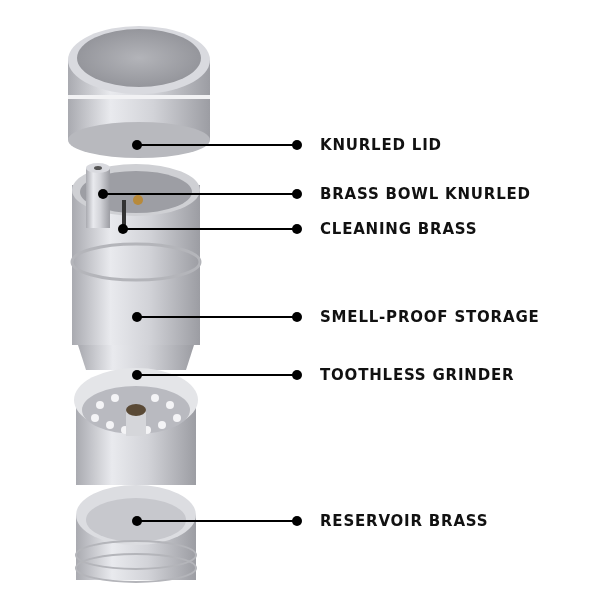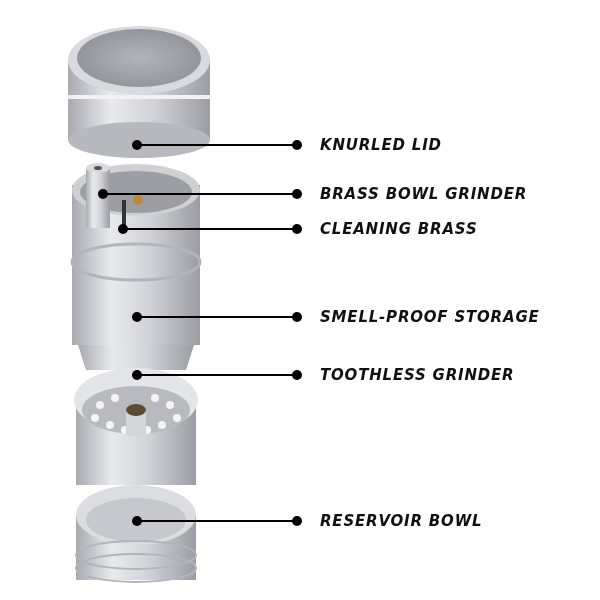--- a/index.html
+++ b/index.html
@@ -1,17 +1,17 @@
 <!DOCTYPE html>
 <html><head>
 <meta charset="utf-8">
 <style>
   html, body { margin:0; padding:0; background:#ffffff; }
   body { width:600px; height:600px; position:relative; overflow:hidden; font-family:"DejaVu Sans", sans-serif; }
-  .stage { position:absolute; left:0; top:0; width:579px; height:600px;font-style:italic; }
+  .stage { position:absolute; left:0; top:0; width:579px; height:600px; }
   .callout { position:absolute; left:0; width:600px; height:20px; }
   .dot { position:absolute; width:10px; height:10px; border-radius:50%; background:#000; }
   .line { position:absolute; height:2px; background:#000; }
   .label { position:absolute; left:320px; font-weight:bold; font-size:15px; letter-spacing:0.8px; color:#111; white-space:nowrap; line-height:20px; }
 </style>
 </head>
 <body>
 
 <div class="stage">
   <svg width="600" height="600" viewBox="0 0 600 600" style="position:absolute;left:0;top:0">
@@ -85,21 +85,21 @@
   <div class="callout" style="top:135px">
     <div class="dot" style="left:132px;top:5px"></div>
     <div class="line" style="left:137px;width:160px;top:9px"></div>
     <div class="dot" style="left:292px;top:5px"></div>
     <div class="label">KNURLED LID</div>
   </div>
   <div class="callout" style="top:184px">
     <div class="dot" style="left:98px;top:5px"></div>
     <div class="line" style="left:103px;width:194px;top:9px"></div>
     <div class="dot" style="left:292px;top:5px"></div>
-    <div class="label">BRASS BOWL GRINDER</div>
+    <div class="label">BRASS BOWL KNURLED</div>
   </div>
   <div class="callout" style="top:219px">
     <div class="dot" style="left:118px;top:5px"></div>
     <div class="line" style="left:123px;width:174px;top:9px"></div>
     <div class="dot" style="left:292px;top:5px"></div>
     <div class="label">CLEANING BRASS</div>
   </div>
   <div class="callout" style="top:365px">
     <div class="dot" style="left:132px;top:5px"></div>
     <div class="line" style="left:137px;width:160px;top:9px"></div>
@@ -109,15 +109,15 @@
   <div class="callout" style="top:307px">
     <div class="dot" style="left:132px;top:5px"></div>
     <div class="line" style="left:137px;width:160px;top:9px"></div>
     <div class="dot" style="left:292px;top:5px"></div>
     <div class="label">SMELL-PROOF STORAGE</div>
   </div>
   <div class="callout" style="top:511px">
     <div class="dot" style="left:132px;top:5px"></div>
     <div class="line" style="left:137px;width:160px;top:9px"></div>
     <div class="dot" style="left:292px;top:5px"></div>
-    <div class="label">RESERVOIR BOWL</div>
+    <div class="label">RESERVOIR BRASS</div>
   </div>
 </div>
 
 </body></html>

